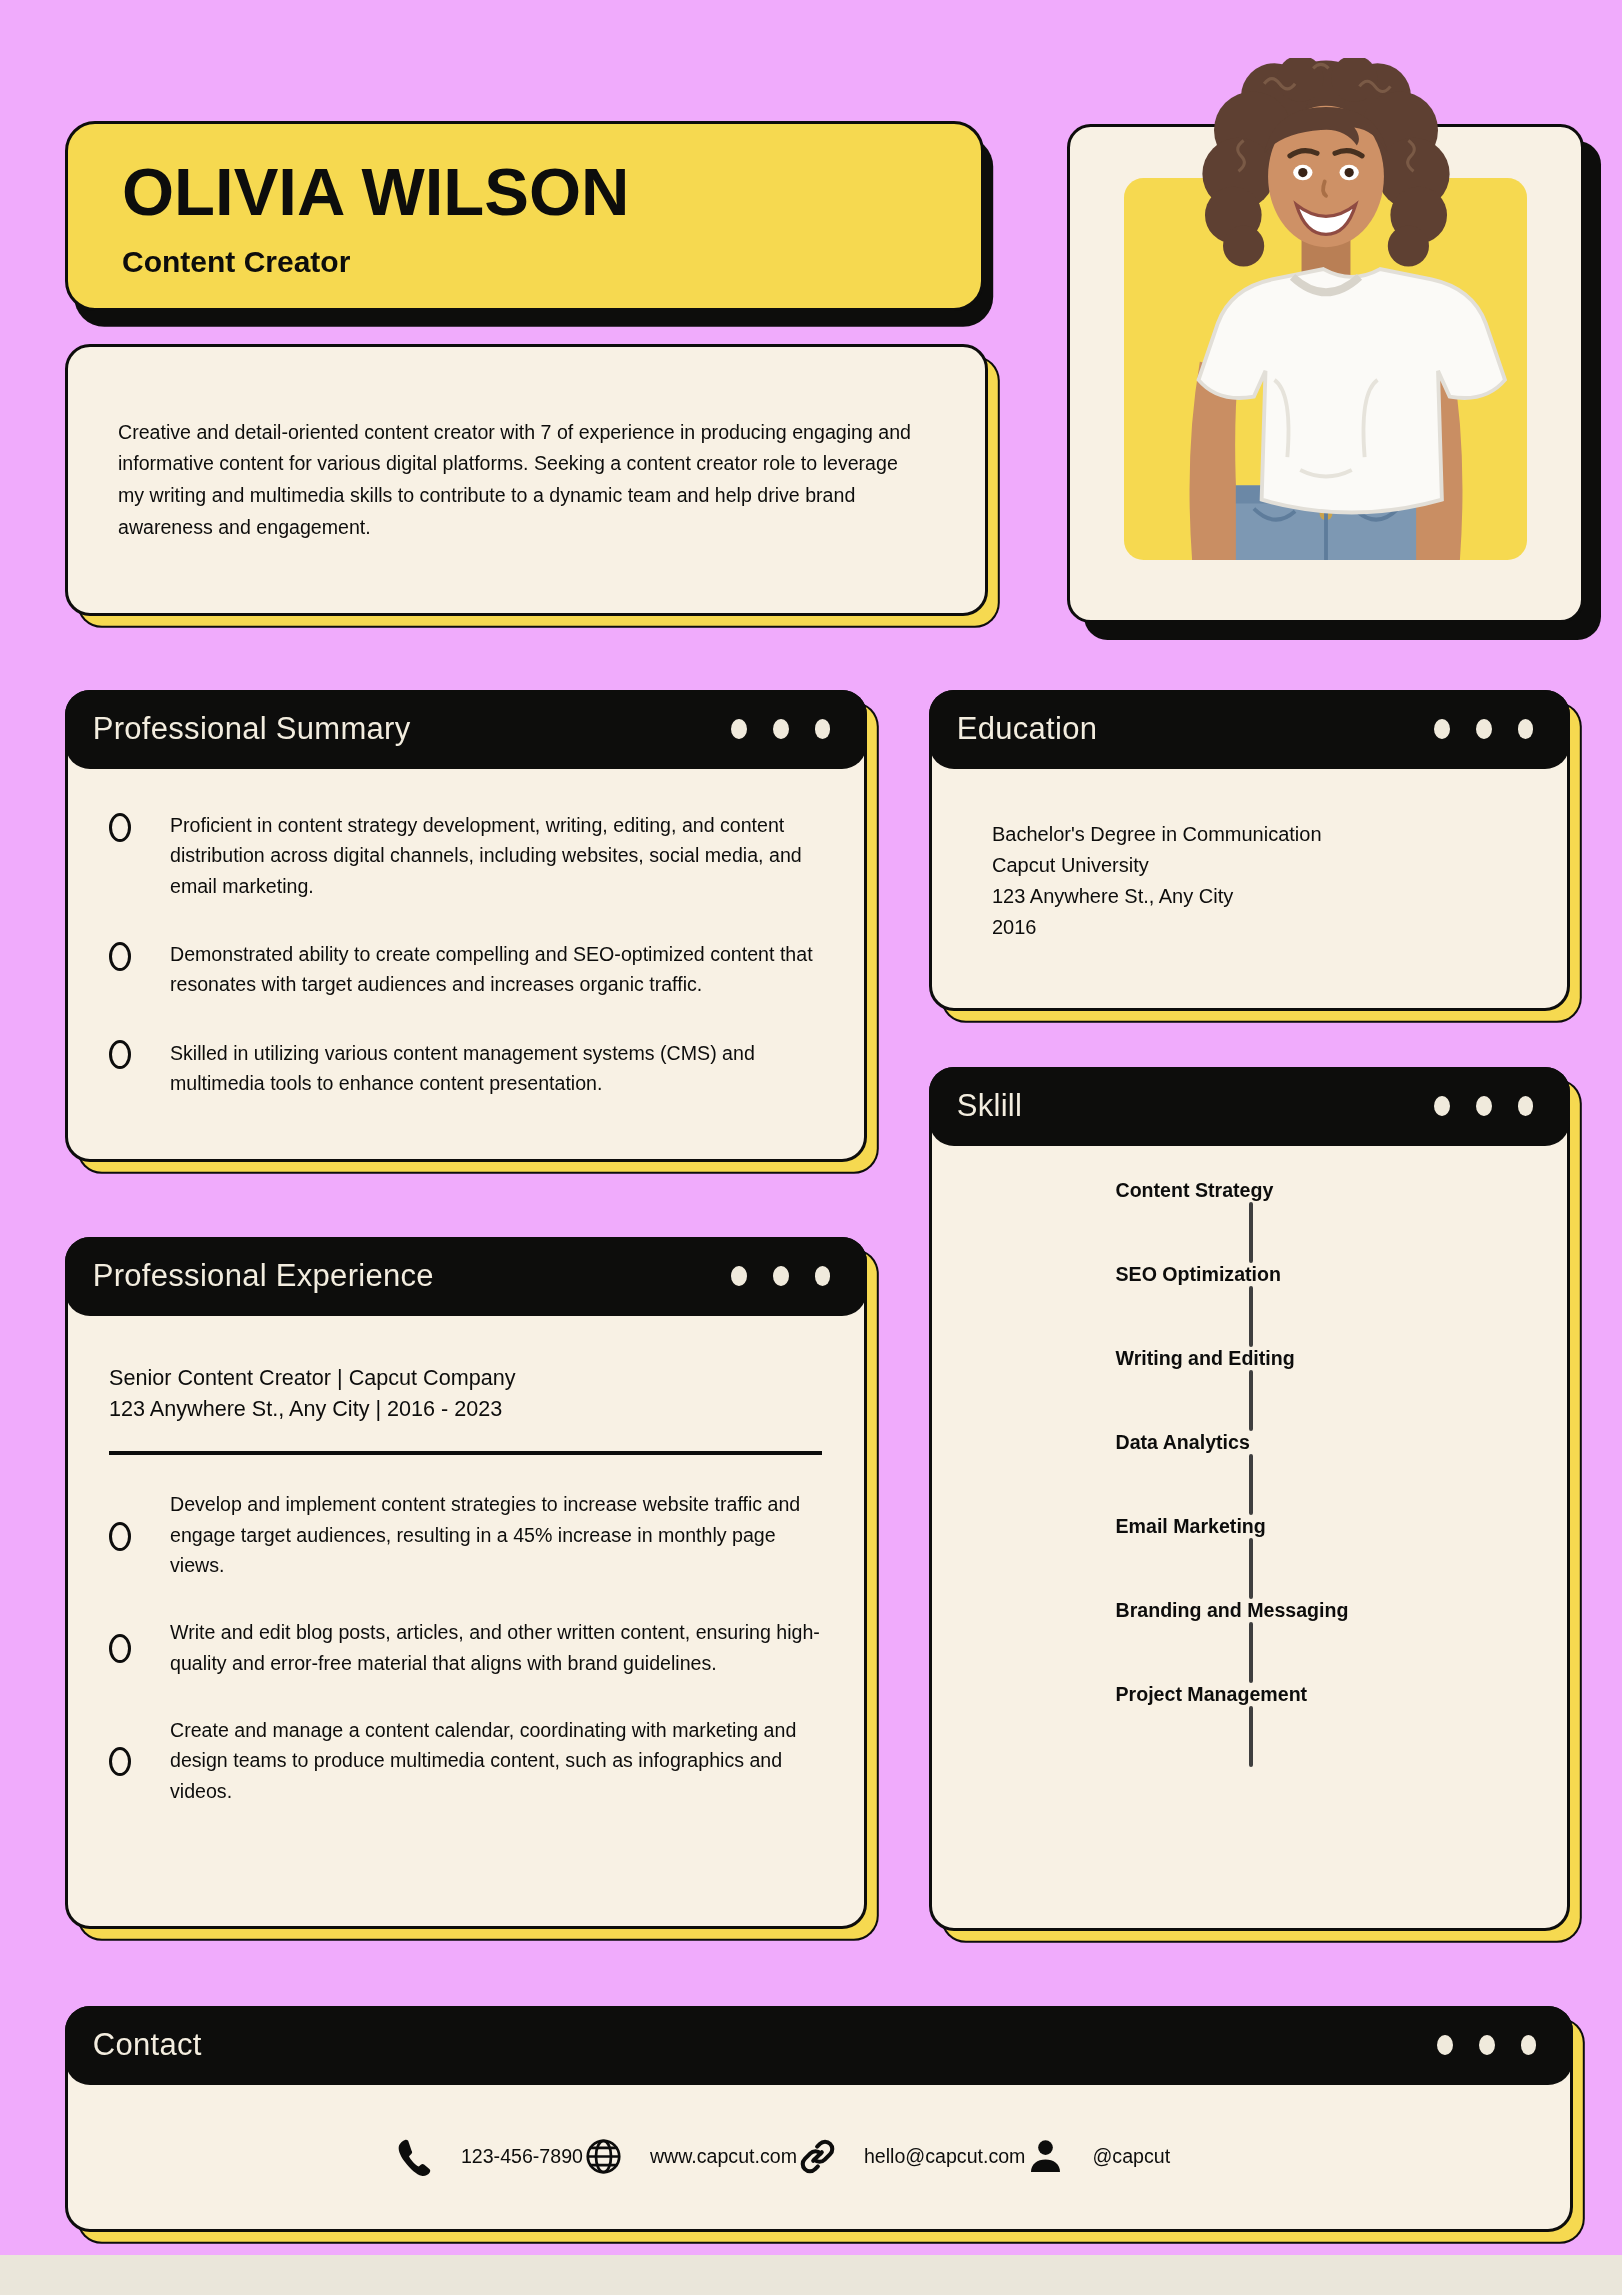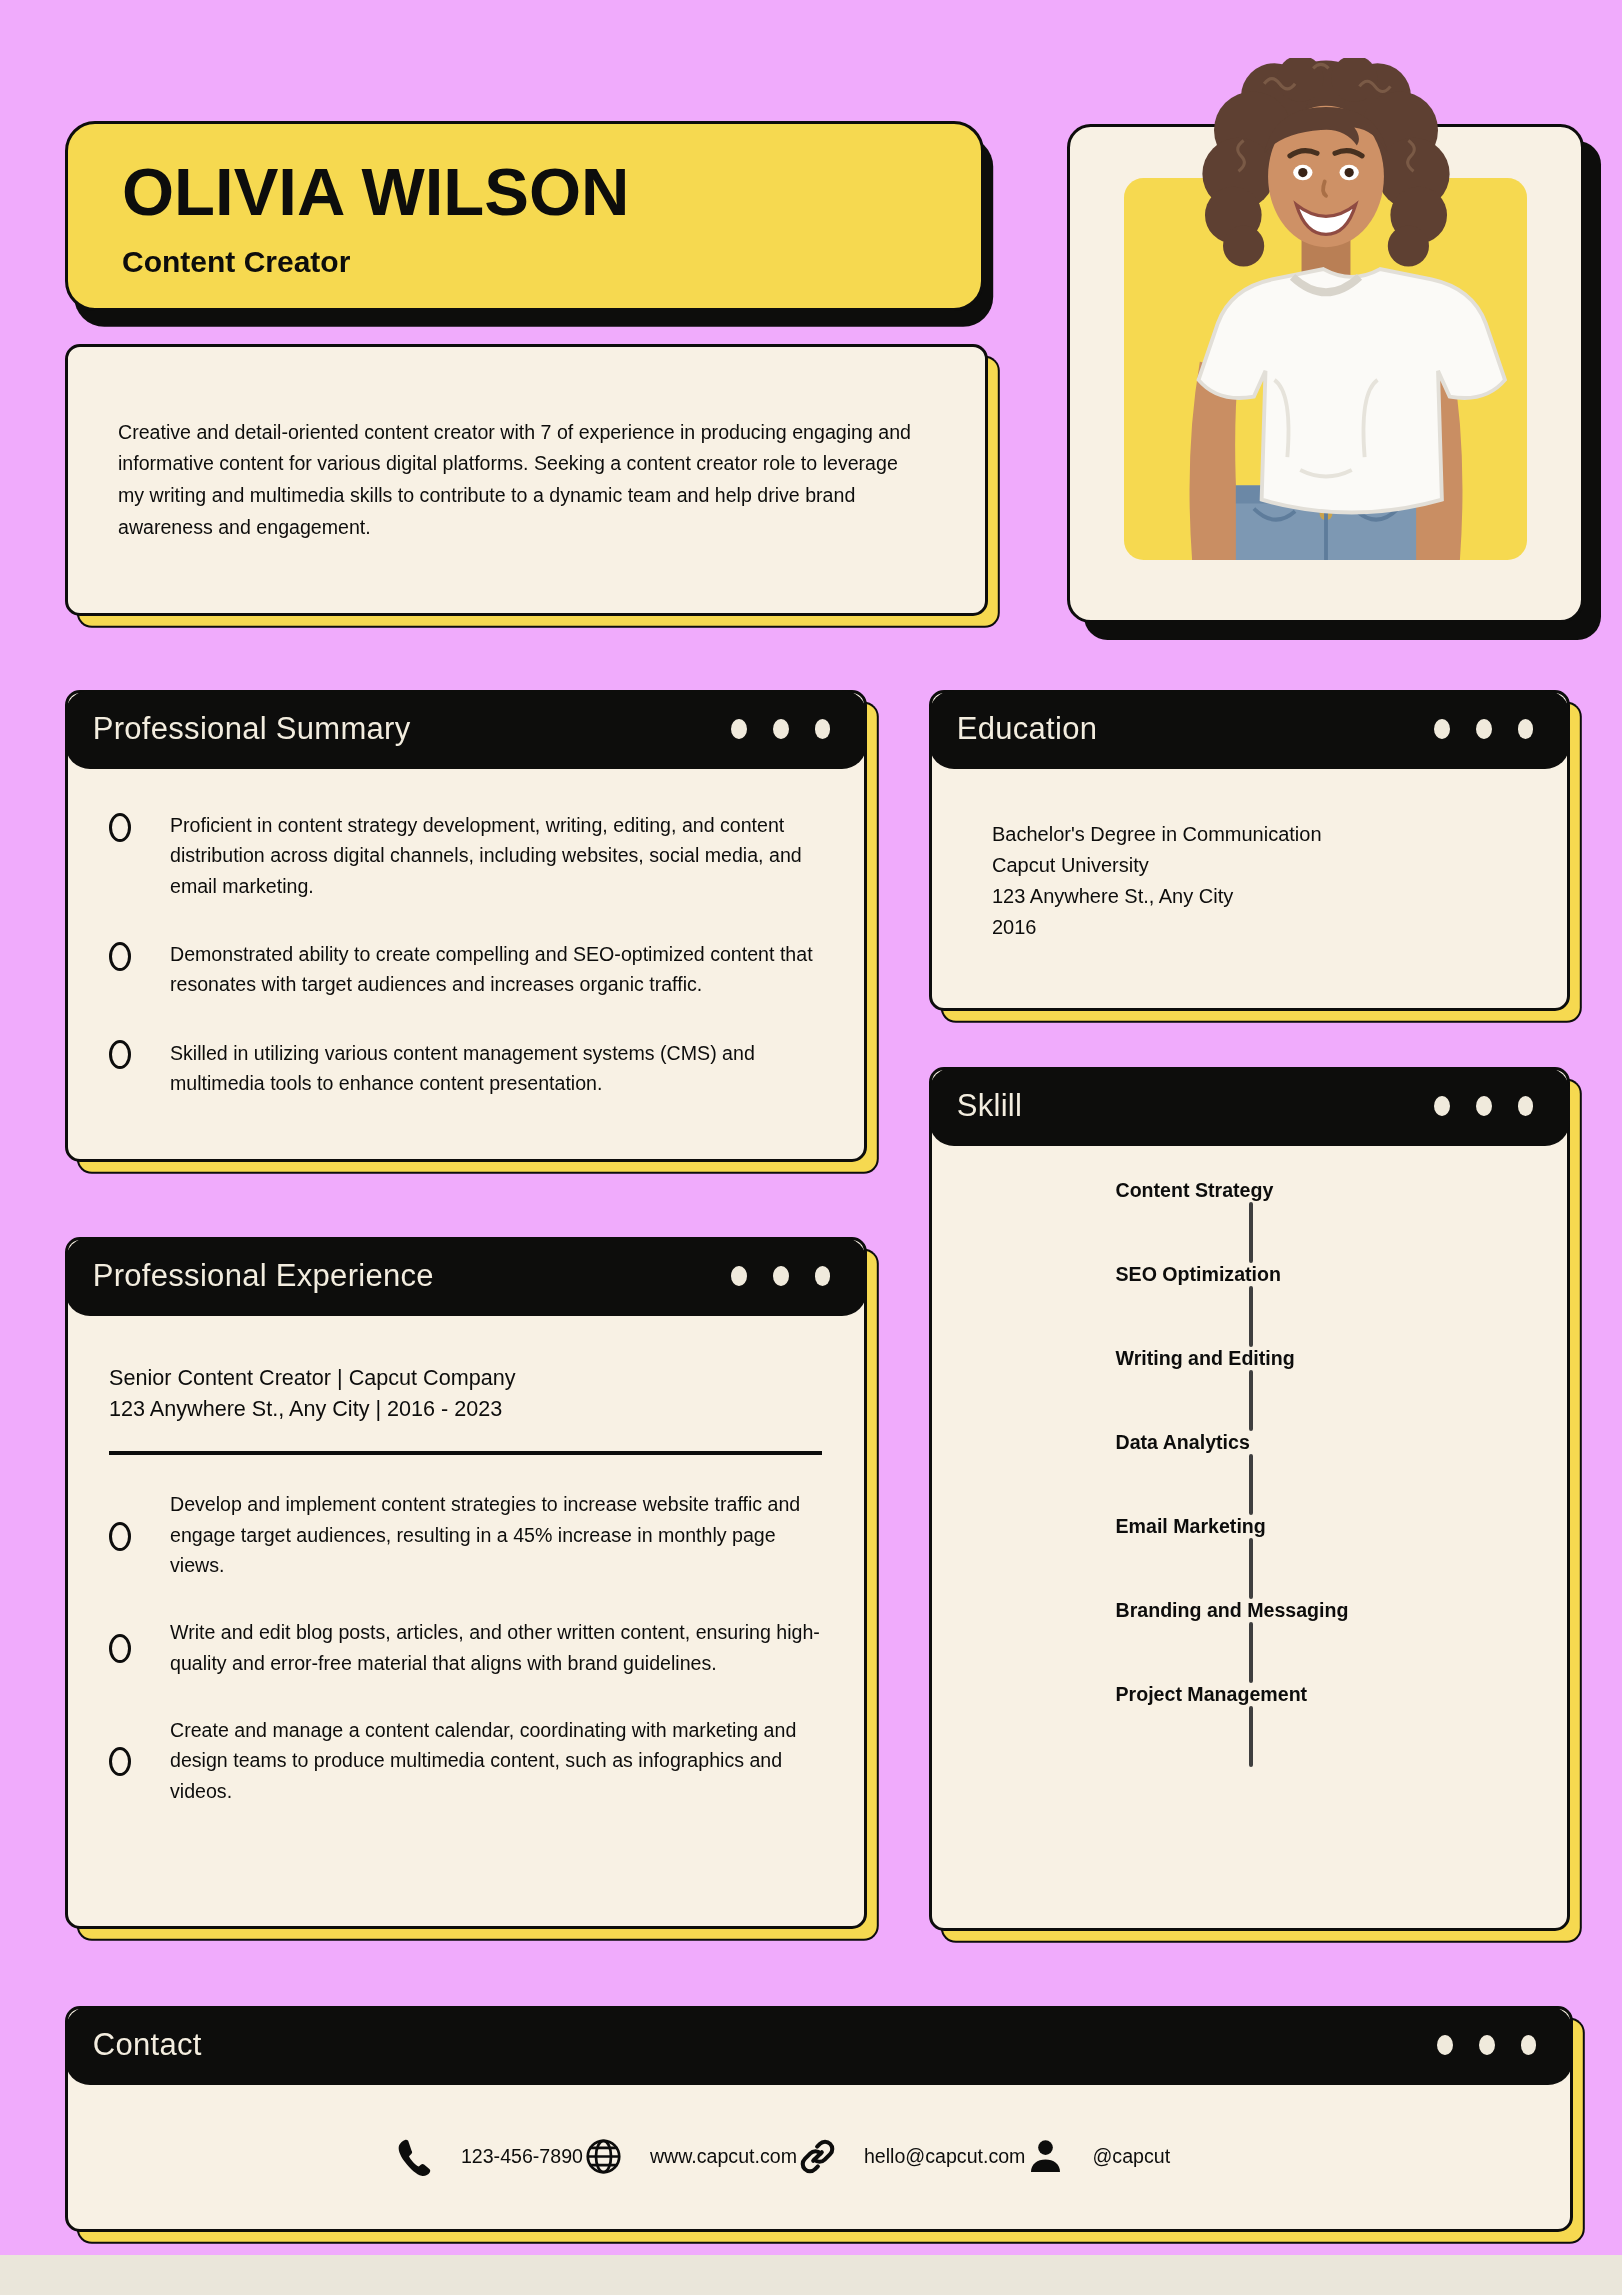--- a/index.html
+++ b/index.html
@@ -35,21 +35,21 @@
     background:var(--yellow); border-radius:19.6px;
   }
   .portrait{
     position:absolute; left:50%; transform:translateX(-50%);
     bottom:60px; width:412px; height:auto;
   }
 
   
   .window{
     position:absolute; background:var(--cream);
-    border:3.3px solid var(--ink); border-radius:15px;
+    border:3.3px solid var(--ink); border-radius:25px;
     box-shadow:11.8px 11.8px 0 -2px var(--yellow), 11.8px 11.8px 0 0 var(--ink);
   }
   .titlebar{
     position:absolute; top:-3.3px; left:-3.3px; right:-3.3px; height:79px;
     background:var(--ink); border-radius:25px;
     display:flex; align-items:center; padding:0 37px 0 28px;
   }
   .titlebar .wtitle{ color:#F3EDDF; font-size:31px; font-weight:500; letter-spacing:0.3px; }
   .dots{ margin-left:auto; display:flex; gap:26px; }
   .dot{ width:15.7px; height:20px; border-radius:50%; background:var(--dot); }

